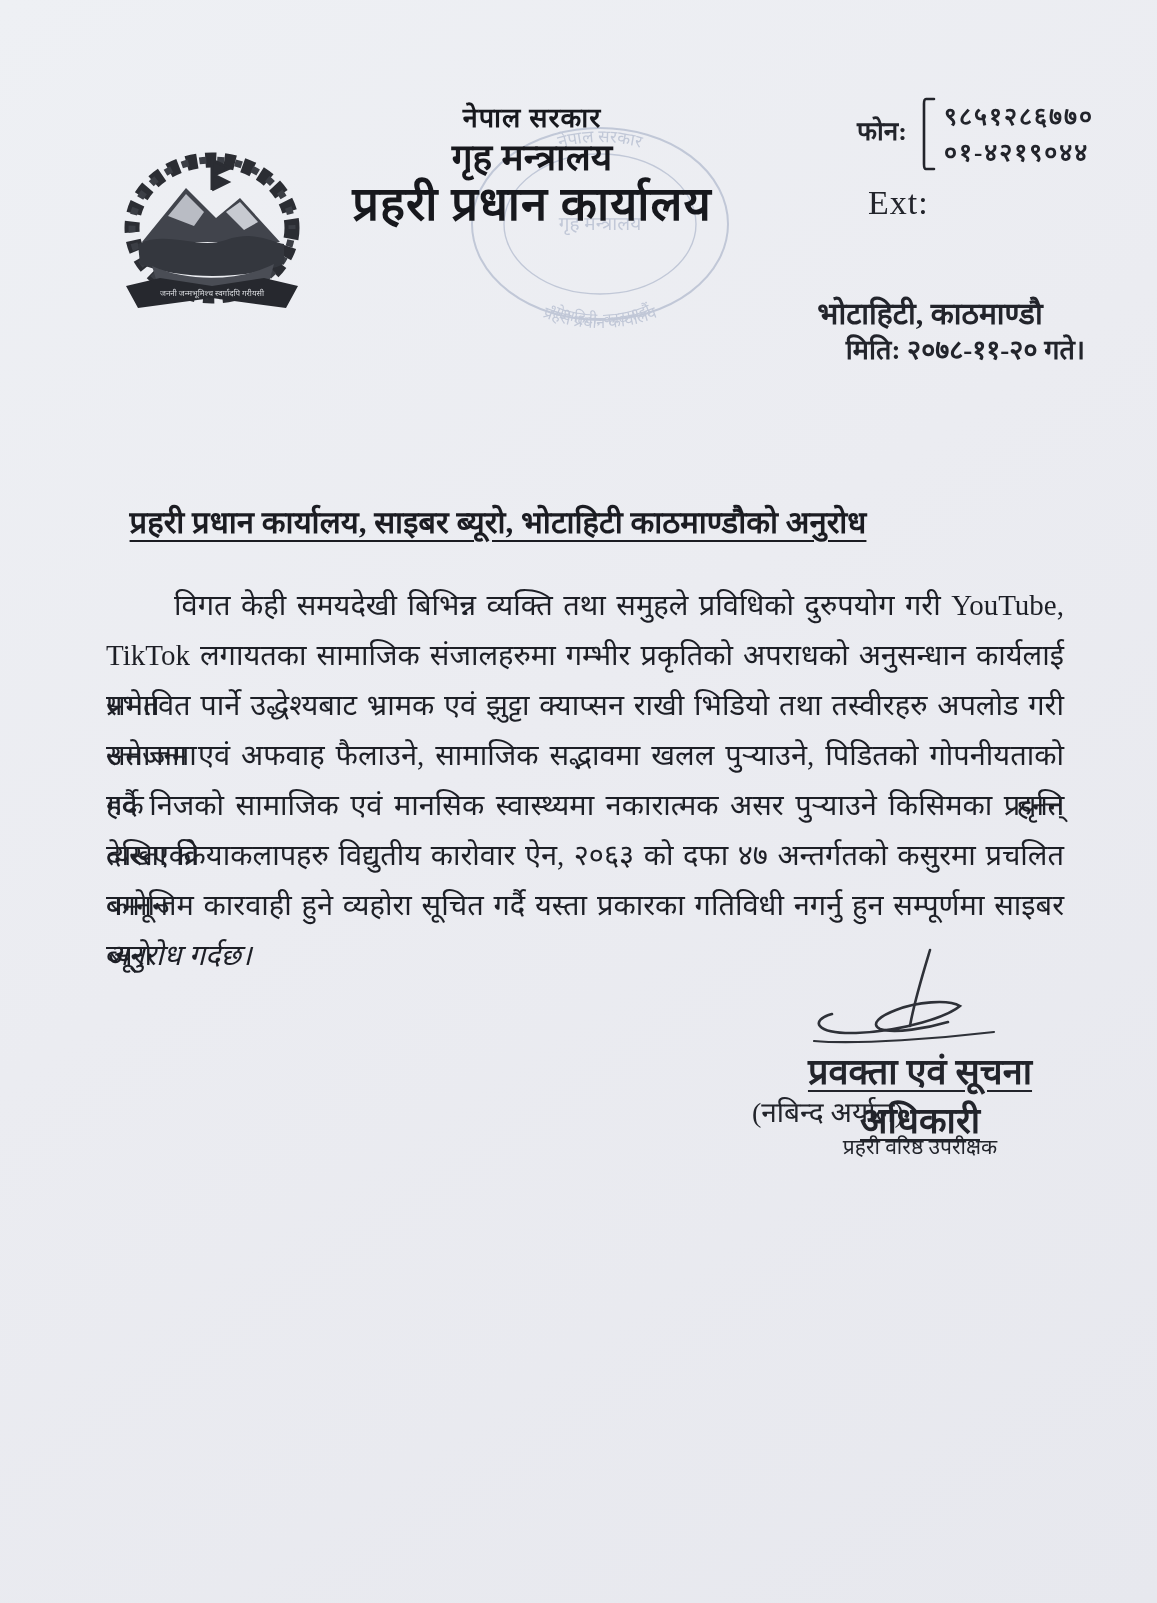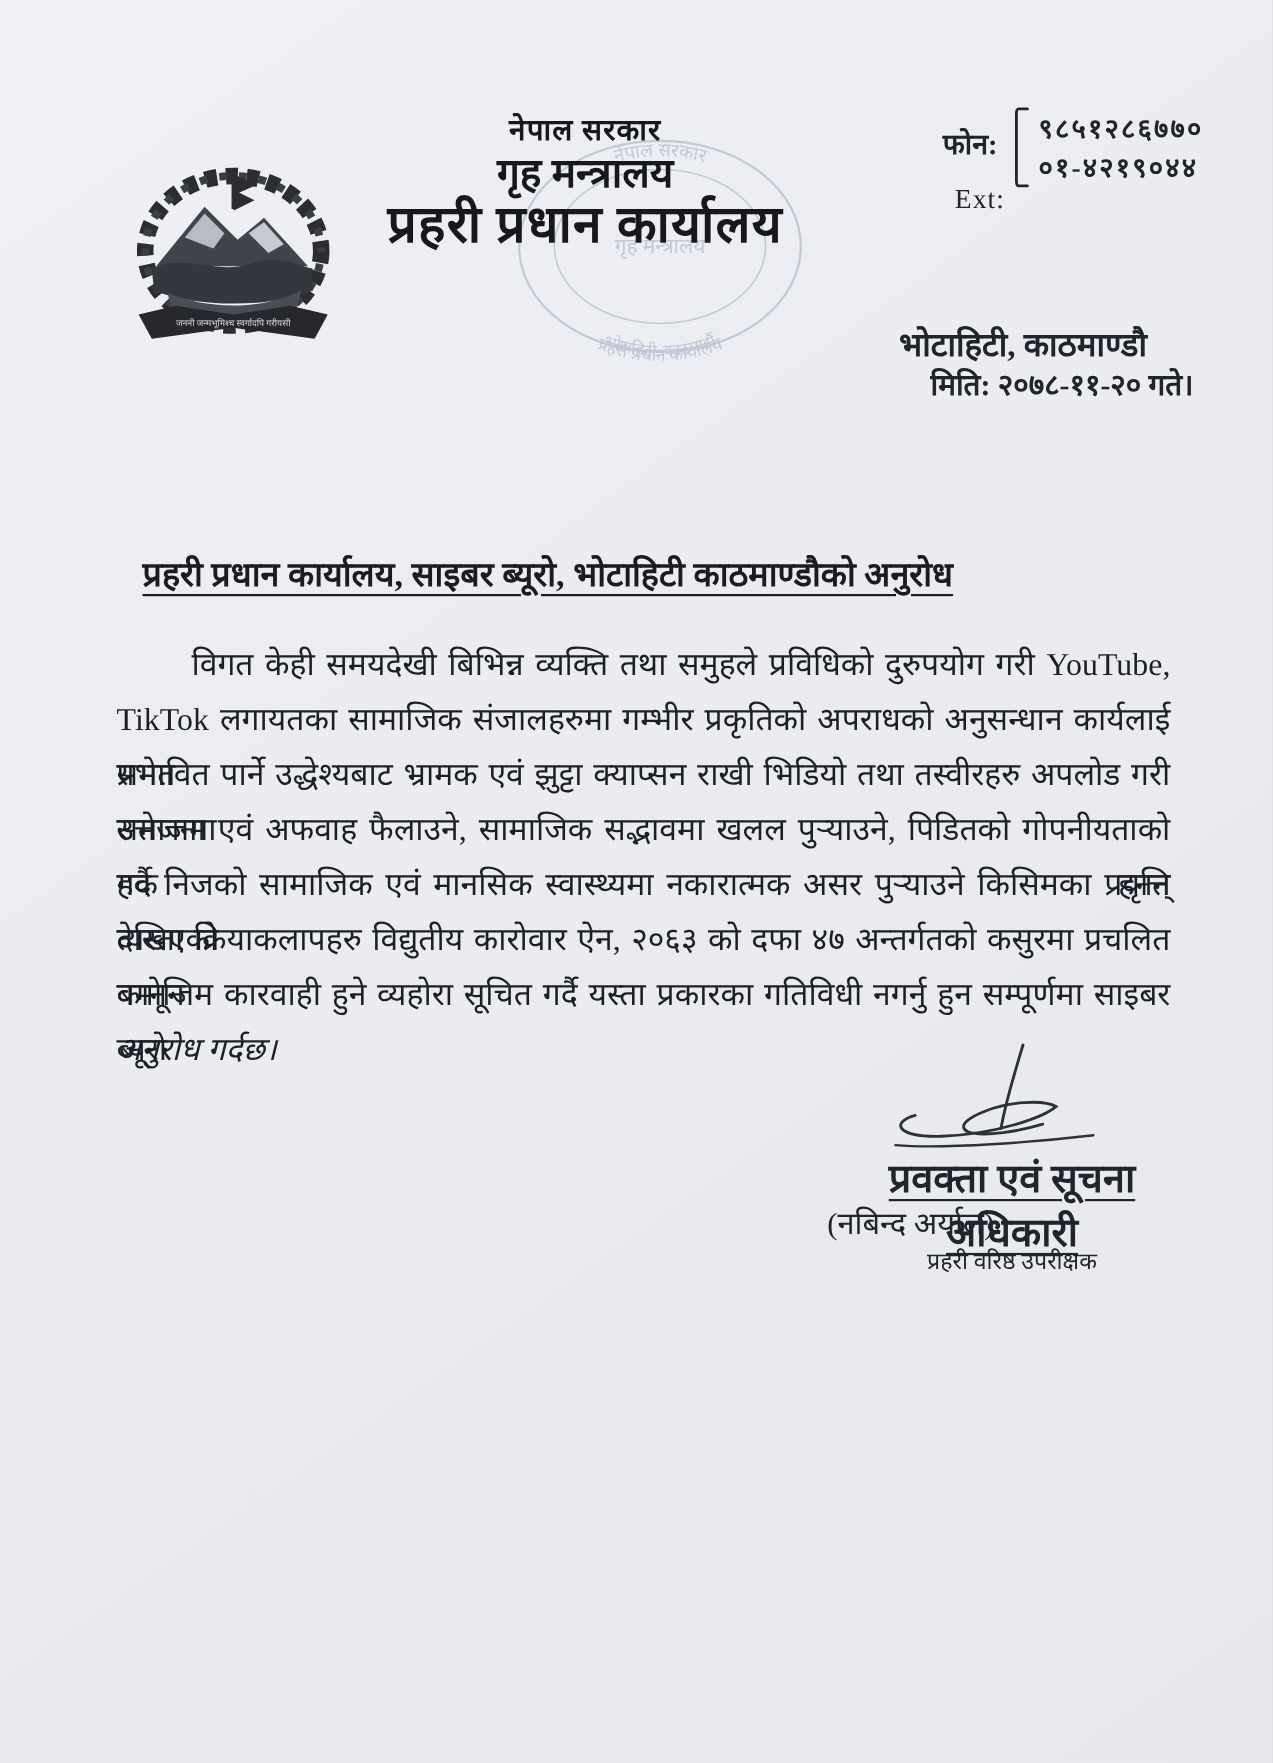--- a/index.html
+++ b/index.html
@@ -18,21 +18,21 @@
   .h-off{top:170px;font-size:47px;letter-spacing:1px;}
   .h-bur{top:226px;font-size:39px;}
   .hdr-line{left:232px;width:600px;text-align:center;font-weight:bold;color:#17181d;}
   
   .stamp{left:440px;top:112px;width:320px;height:225px;opacity:.5;}
   
   .phone-label{left:857px;top:112px;font-size:26px;font-weight:bold;}
   .phone-bracket{left:920px;top:96px;width:16px;height:76px;}
   .phone-num-1{left:944px;top:98px;font-size:25px;font-weight:bold;letter-spacing:2px;}
   .phone-num-2{left:944px;top:134px;font-size:25px;font-weight:bold;letter-spacing:2px;}
-  .ext-label{left:868px;top:168px;font-size:25px;letter-spacing:1px;}
+  .ext-label{left:868px;top:184px;font-size:34px;letter-spacing:1px;}
   
   .addr-place{left:775px;top:292px;width:310px;text-align:center;font-size:30px;font-weight:bold;}
   .addr-date{left:775px;top:330px;width:310px;text-align:right;font-size:27px;font-weight:bold;}
   
   .subject{left:0;top:500px;width:996px;text-align:center;font-size:31px;font-weight:bold;
            color:#1b1c22;}
   .subject span{text-decoration:underline;text-underline-offset:7px;text-decoration-thickness:2px;}
   
   .body-text{left:106px;top:580px;width:958px;}
   .body-line{font-size:29px;line-height:50px;height:50px;text-align:justify;text-align-last:justify;

